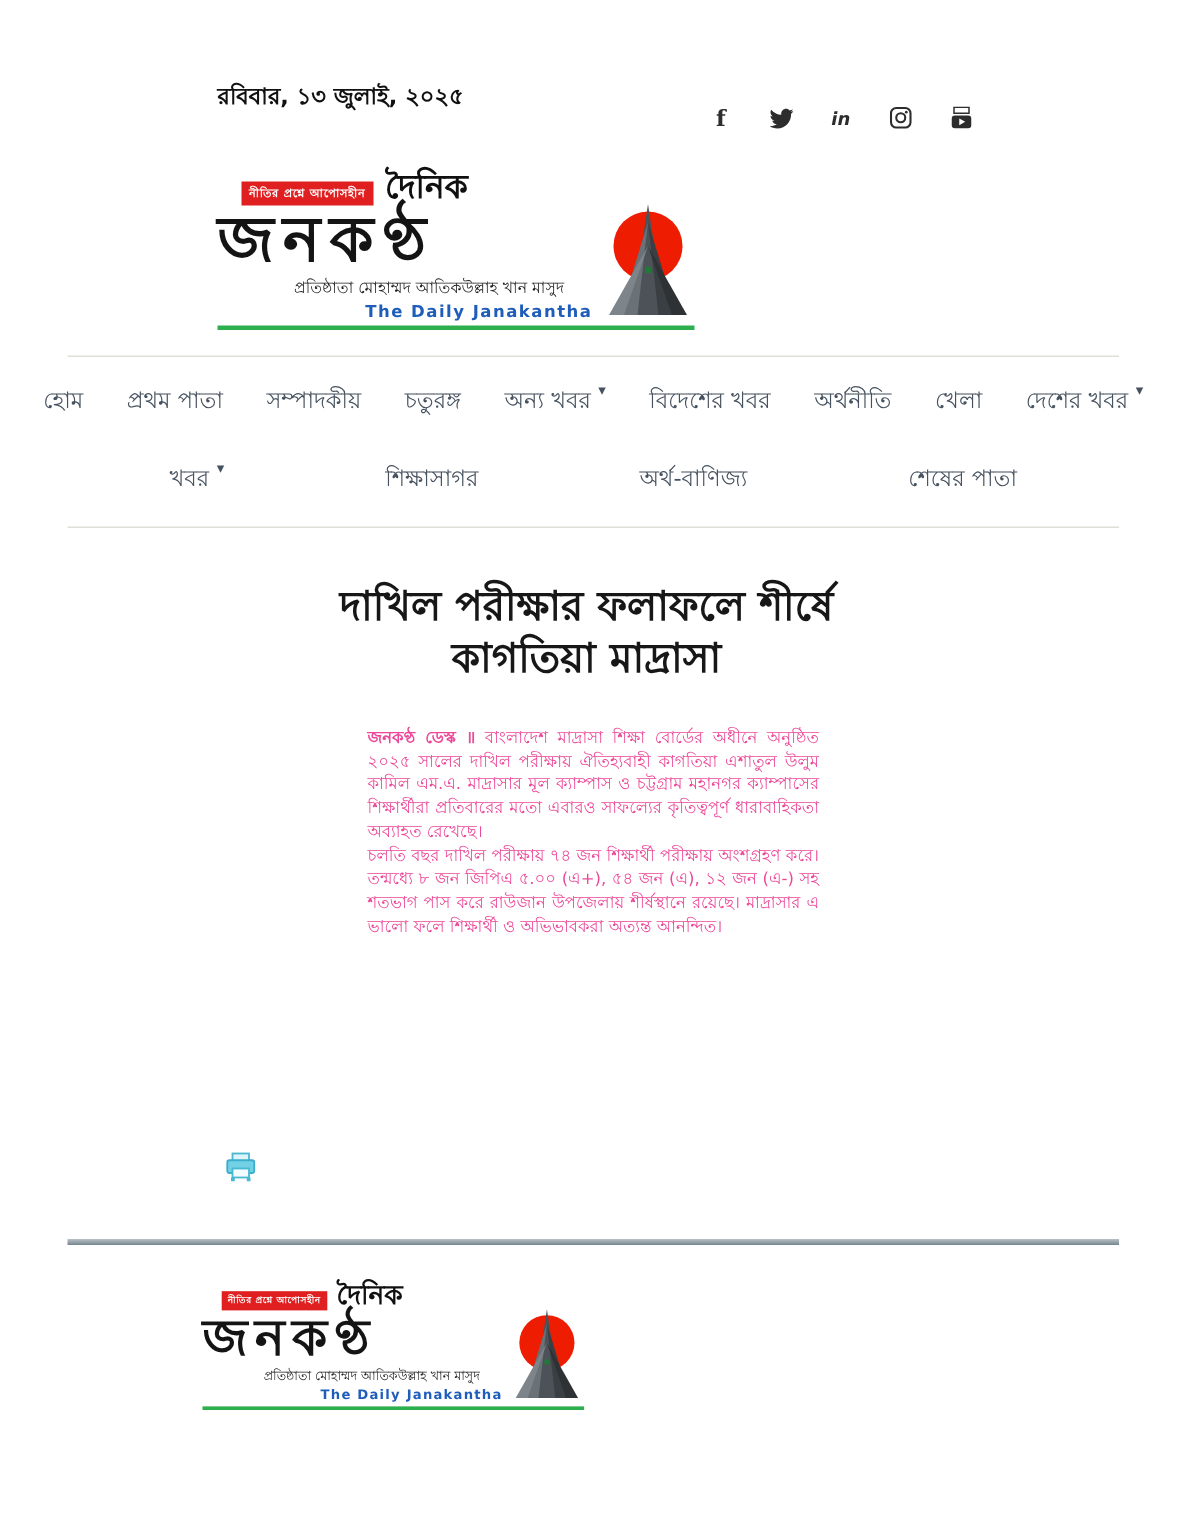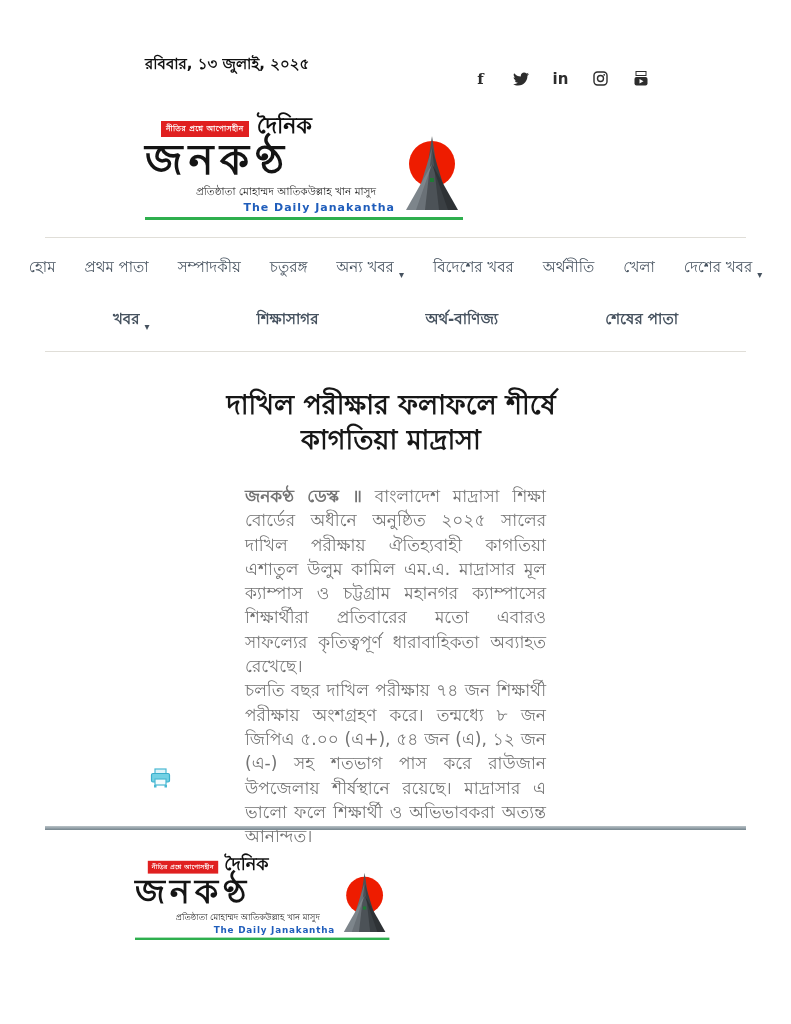--- a/index.html
+++ b/index.html
@@ -30,31 +30,31 @@
                letter-spacing:6px; margin-top:1px; white-space:nowrap; }
   .logo-founder { font-size:10.5px; color:#1d1d1d; text-align:center; margin-top:2px; padding-left:30px; }
   .logo-english { font-size:11px; font-weight:bold; color:#1f5dbb; text-align:right; padding-right:2px; letter-spacing:1px; }
   .logo-memorial { position:absolute; right:0; bottom:0; }
   .logo-underline { height:3px; background:#2eaf4e; margin-top:3px; width:100%; }
 
   
   .nav { position:absolute; left:45px; top:237px; width:701px; height:115px;
          border-top:1px solid #e0ded8; border-bottom:1px solid #e0ded8; }
   .nav-row1 { display:flex; justify-content:center; gap:29px; margin-top:17px; }
-  .nav-row2 { display:flex; justify-content:space-between; width:565px; margin:27px 0 0 68px;font-weight:bold; }
-  .nav-item { display:inline-flex; align-items:flex-end; gap:5px; text-decoration:none;
+  .nav-row2 { display:flex; justify-content:space-between; width:565px; margin:27px 0 0 68px; }
+  .nav-item { display:inline-flex; align-items:flex-start; gap:5px; text-decoration:none;
               font-size:15px; color:#46525f; white-space:nowrap; cursor:pointer; }
   .nav-item .caret { font-size:10px; color:#46525f; }
 
   
   .article-title { position:absolute; left:226px; top:388px; width:330px;
                    font-size:27px; font-weight:bold; color:#171717;
                    line-height:1.28; text-align:center; }
   .article-body { position:absolute; left:245px; top:484px; width:301px;
-                  font-size:17px; color:#737373; line-height:1.43; text-align:justify; }
+                  font-size:11px; color:#ec4899; line-height:1.43; text-align:justify; }
   .article-body p { margin:0; }
   .lead { font-weight:bold; }
   .print-btn { position:absolute; left:148px; top:766px; width:24px; height:24px;
                display:inline-flex; align-items:center; justify-content:center; cursor:pointer; }
 
   
   .divider { position:absolute; left:45px; top:826px; width:701px; height:4px;
              background:linear-gradient(#b9c2c7, #75858e); }
   .footer-credit { position:absolute; left:135px; top:958px; font-size:15px; font-weight:bold; color:#111; }
 </style>
@@ -68,21 +68,21 @@
   <div class="social">
     <a>
         <span class="soc-letter">f</span>
       </a>
     <a>
       <svg width="16" height="14" viewBox="0 0 24 20">
           <path fill="#2d2d2d" d="M23.9 2.6c-.9.4-1.8.6-2.8.8 1-.6 1.8-1.6 2.2-2.7-1 .6-2 1-3.1 1.2C19.3.9 18 .3 16.6.3c-2.7 0-4.9 2.2-4.9 4.9 0 .4 0 .8.1 1.1C7.7 6.1 4.1 4.2 1.7 1.2c-.4.7-.7 1.6-.7 2.5 0 1.7.9 3.2 2.2 4.1-.8 0-1.6-.2-2.2-.6v.1c0 2.4 1.7 4.4 3.9 4.8-.4.1-.8.2-1.3.2-.3 0-.6 0-.9-.1.6 2 2.4 3.4 4.6 3.4-1.7 1.3-3.8 2.1-6.1 2.1H.1c2.2 1.4 4.8 2.2 7.5 2.2 9.1 0 14-7.5 14-14v-.6c1-.7 1.8-1.6 2.3-2.7z"></path>
         </svg>
     </a>
     <a>
-        <span class="soc-letter" style="font-family:'DejaVu Sans',sans-serif;font-size:15px;">in</span>
+        <span class="soc-letter" style="font-family:'DejaVu Sans',sans-serif;font-size:12px;font-style:italic;">in</span>
       </a>
     <a>
       <svg width="15" height="15" viewBox="0 0 15 15">
           <rect x="1" y="1" width="13" height="13" rx="3.5" fill="none" stroke="#2d2d2d" stroke-width="1.4"></rect>
           <circle cx="7.5" cy="7.5" r="3" fill="none" stroke="#2d2d2d" stroke-width="1.4"></circle>
           <circle cx="11.2" cy="3.8" r="0.9" fill="#2d2d2d"></circle>
         </svg>
     </a>
     <a>
       <svg width="16" height="15" viewBox="0 0 16 15">

